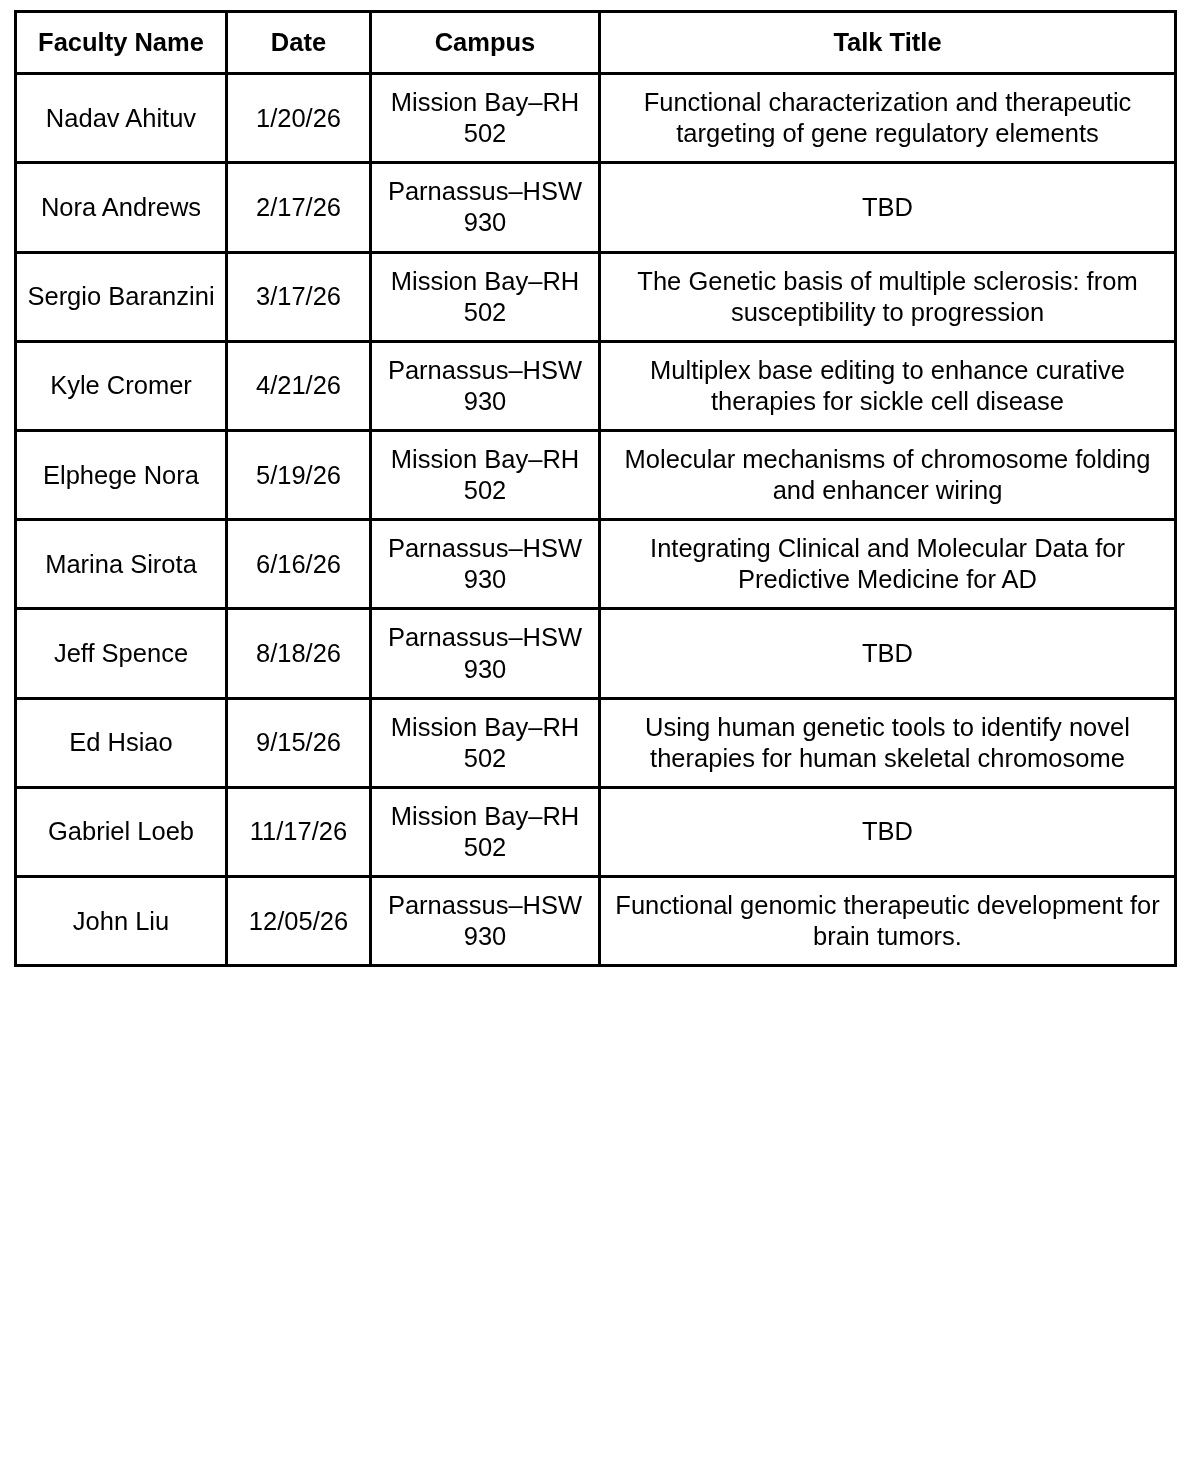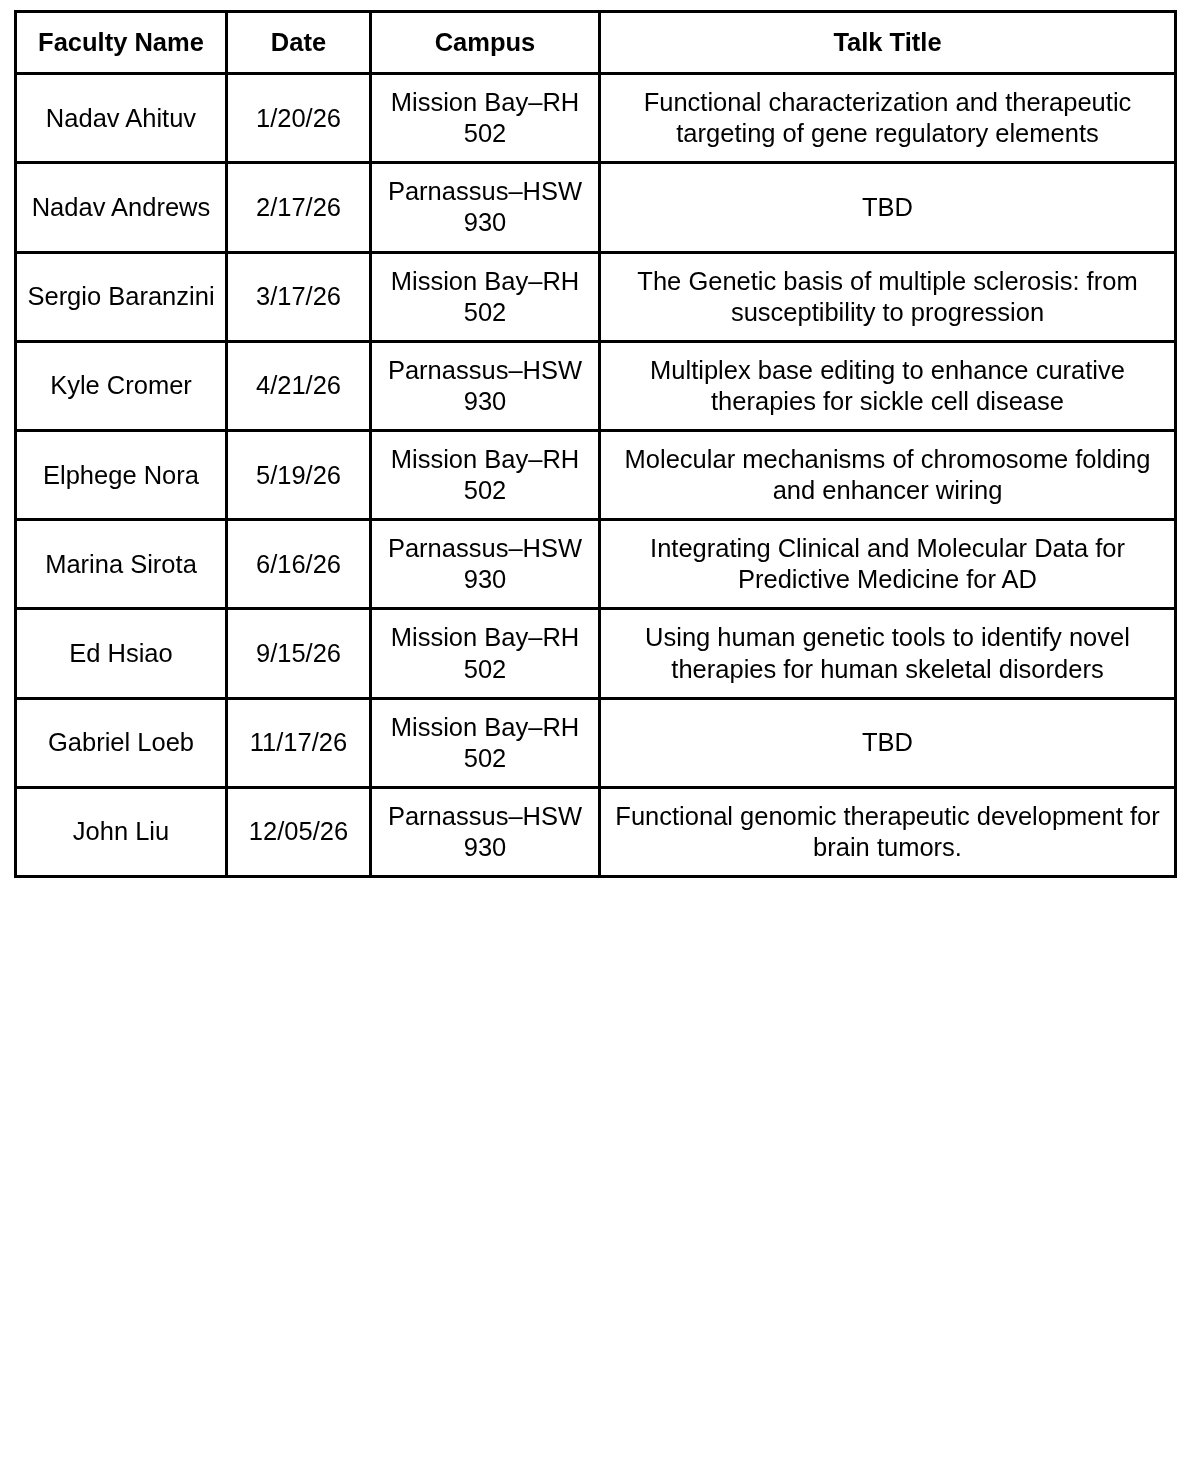--- a/index.html
+++ b/index.html
@@ -72,21 +72,21 @@
       </tr>
     </thead>
     <tbody>
       <tr>
         <td class="cell-name">Nadav Ahituv</td>
         <td class="cell-date">1/20/26</td>
         <td class="cell-campus">Mission Bay–RH 502</td>
         <td class="cell-title">Functional characterization and therapeutic targeting of gene regulatory elements</td>
       </tr>
       <tr>
-        <td class="cell-name">Nadav Andrews</td>
+        <td class="cell-name">Nora Andrews</td>
         <td class="cell-date">2/17/26</td>
         <td class="cell-campus">Parnassus–HSW 930</td>
         <td class="cell-title">TBD</td>
       </tr>
       <tr>
         <td class="cell-name">Sergio Baranzini</td>
         <td class="cell-date">3/17/26</td>
         <td class="cell-campus">Mission Bay–RH 502</td>
         <td class="cell-title">The Genetic basis of multiple sclerosis: from susceptibility to progression</td>
       </tr>
@@ -102,24 +102,30 @@
         <td class="cell-campus">Mission Bay–RH 502</td>
         <td class="cell-title">Molecular mechanisms of chromosome folding and enhancer wiring</td>
       </tr>
       <tr>
         <td class="cell-name">Marina Sirota</td>
         <td class="cell-date">6/16/26</td>
         <td class="cell-campus">Parnassus–HSW 930</td>
         <td class="cell-title">Integrating Clinical and Molecular Data for Predictive Medicine for AD</td>
       </tr>
       <tr>
+        <td class="cell-name">Jeff Spence</td>
+        <td class="cell-date">8/18/26</td>
+        <td class="cell-campus">Parnassus–HSW 930</td>
+        <td class="cell-title">TBD</td>
+      </tr>
+      <tr>
         <td class="cell-name">Ed Hsiao</td>
         <td class="cell-date">9/15/26</td>
         <td class="cell-campus">Mission Bay–RH 502</td>
-        <td class="cell-title">Using human genetic tools to identify novel therapies for human skeletal disorders</td>
+        <td class="cell-title">Using human genetic tools to identify novel therapies for human skeletal chromosome</td>
       </tr>
       <tr>
         <td class="cell-name">Gabriel Loeb</td>
         <td class="cell-date">11/17/26</td>
         <td class="cell-campus">Mission Bay–RH 502</td>
         <td class="cell-title">TBD</td>
       </tr>
       <tr>
         <td class="cell-name">John Liu</td>
         <td class="cell-date">12/05/26</td>

